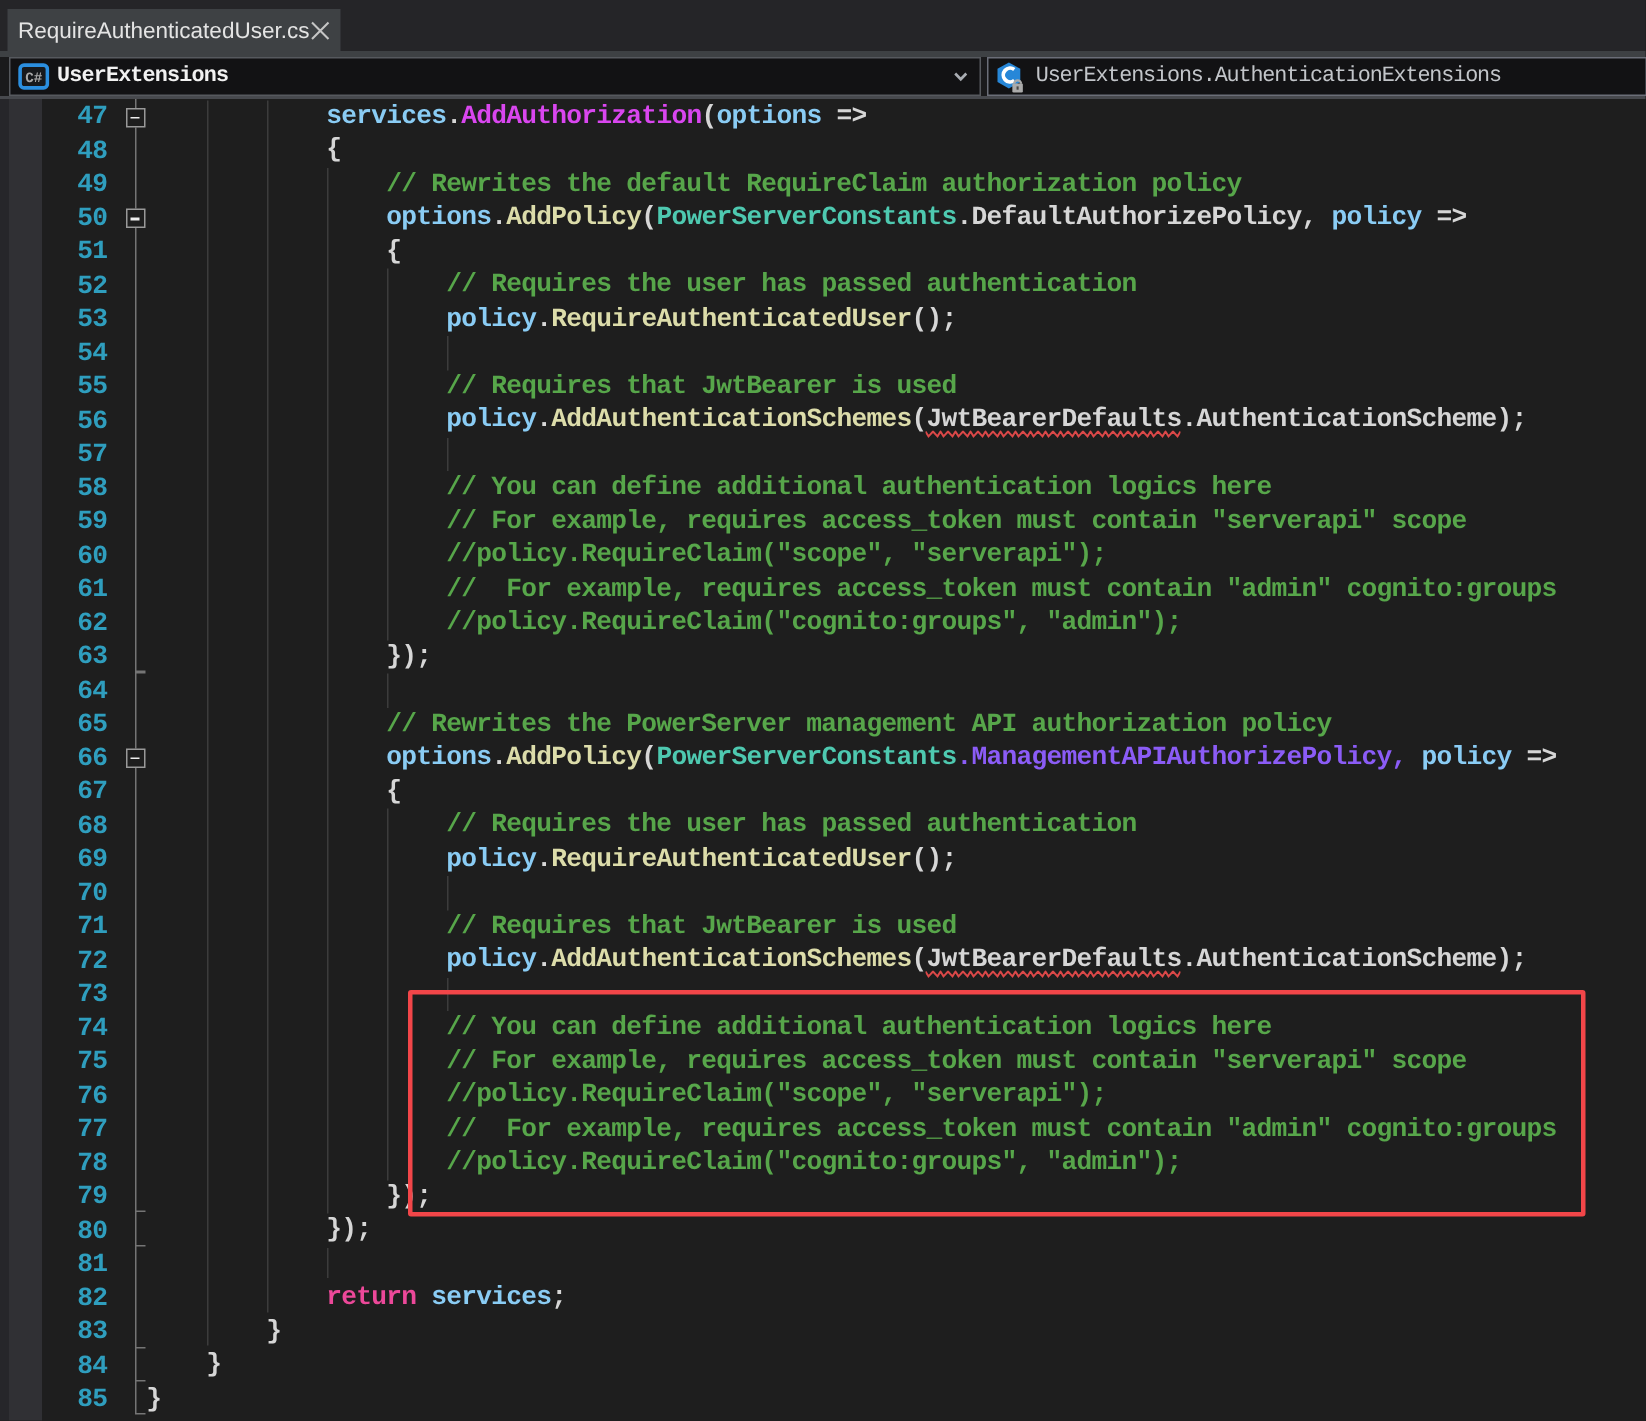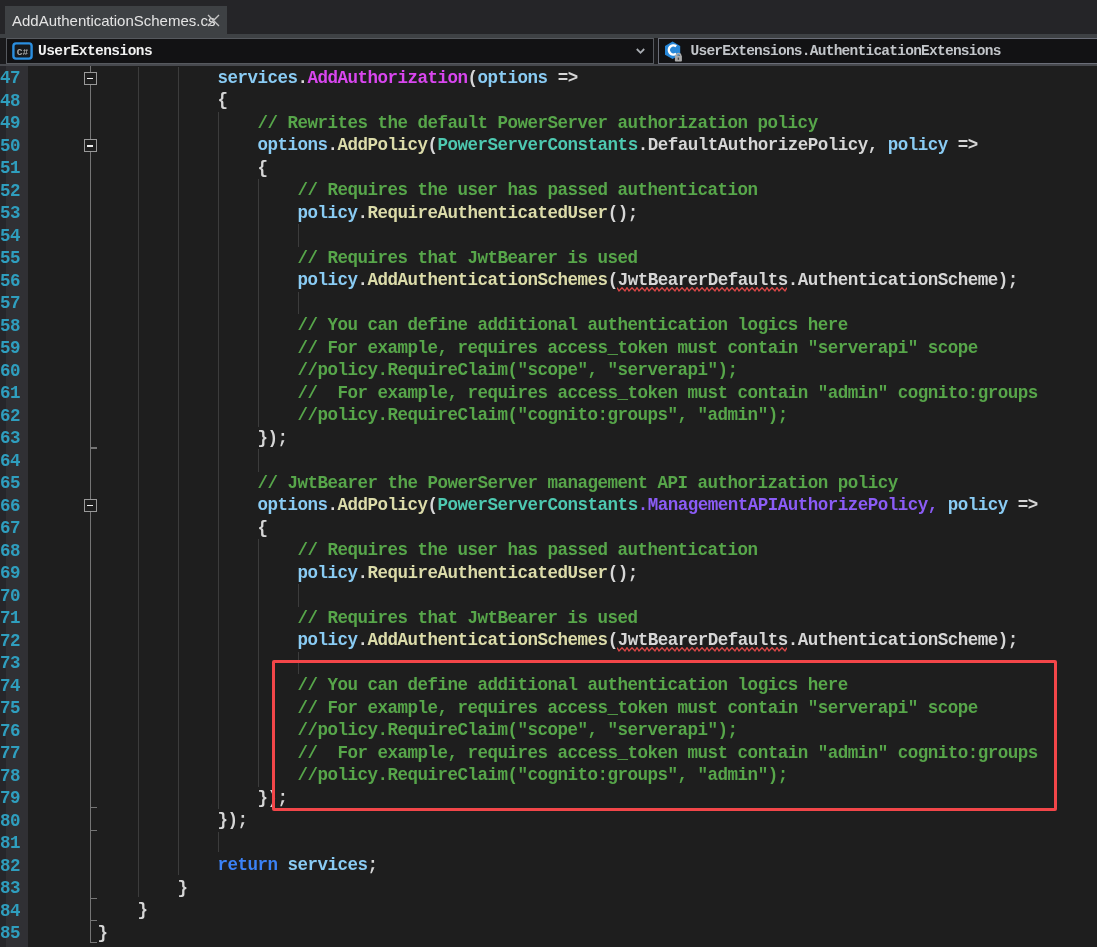--- a/index.html
+++ b/index.html
@@ -1,21 +1,21 @@
 <!DOCTYPE html>
 <html><head><meta charset="utf-8"><style>
 *{margin:0;padding:0;box-sizing:border-box}
 html,body{width:1097px;height:947px;background:#1e1e1e;overflow:hidden;font-family:"Liberation Sans",sans-serif}
 .abs{position:absolute}
 pre{font-family:"Liberation Mono",monospace;font-weight:700;font-size:17.5px;letter-spacing:-0.5px;line-height:22.5px;white-space:pre}
 </style></head>
 <body>
 
 <div class="abs" style="left:0;top:0;width:1097px;height:34px;background:#252528"></div>
-<div class="abs" style="left:5px;top:6px;width:222px;height:28px;background:#3e4144;color:#e4e4e4;font-size:15px;line-height:30px;padding-left:7px">AddAuthenticationSchemes.cs</div>
+<div class="abs" style="left:5px;top:6px;width:222px;height:28px;background:#3e4144;color:#e4e4e4;font-size:15px;line-height:30px;padding-left:7px">RequireAuthenticatedUser.cs</div>
 <svg class="abs" style="left:206.5px;top:14px" width="13" height="13" viewBox="0 0 13 13">
     <path d="M1 1 L12 12 M12 1 L1 12" stroke="#c5c5c5" stroke-width="1.4"></path>
   </svg>
 <div class="abs" style="left:0;top:34px;width:1097px;height:3.5px;background:#3e4144"></div>
 
 <div class="abs" style="left:0;top:37.5px;width:1097px;height:26.5px;background:#1a1a1c"></div>
 <div class="abs" style="left:6px;top:38px;width:648px;height:26px;background:#121214;border:1px solid #56595e"></div>
 <div class="abs" style="left:657.5px;top:38px;width:440px;height:26px;background:#121214;border:1px solid #6b6e78"></div>
 
 <svg class="abs" style="left:12px;top:42px" width="21" height="18" viewBox="0 0 21 18">
@@ -29,21 +29,21 @@
 
 <svg class="abs" style="left:664px;top:41px" width="21" height="22" viewBox="0 0 21 22">
  <path d="M8.6 0.6 L16.2 4.9 L16.2 13.7 L8.6 18 L1 13.7 L1 4.9 Z" fill="#2787d8"></path>
  <path d="M12.2 5.3 A4.6 4.6 0 1 0 12.2 12.7" fill="none" stroke="#ffffff" stroke-width="2.5"></path>
  <g>
       <path d="M12.1 14.9 a2.3 2.3 0 0 1 4.6 0" fill="none" stroke="#ababab" stroke-width="1.5"></path>
  <rect x="10.9" y="14.6" width="7" height="6" rx="0.8" fill="#ababab"></rect>
  <rect x="13.7" y="16.6" width="1.4" height="2.2" fill="#4a4a4a"></rect>
     </g>
 </svg>
-<div class="abs" style="left:690.5px;top:38px;width:400px;height:26px;line-height:26px;color:#c2c5c9;font-family:'Liberation Mono',monospace;font-weight:700;font-size:14.5px;letter-spacing:-0.75px">UserExtensions.AuthenticationExtensions</div>
+<div class="abs" style="left:690.5px;top:38px;width:400px;height:26px;line-height:26px;color:#c2c5c9;font-family:'Liberation Mono',monospace;font-weight:400;font-size:14.5px;letter-spacing:-0.75px">UserExtensions.AuthenticationExtensions</div>
 <div class="abs" style="left:0;top:64px;width:1097px;height:1.5px;background:#47494e"></div>
 
 <div class="abs" style="left:0;top:65.5px;width:6px;height:881.5px;background:#26262a"></div>
 <div class="abs" style="left:6px;top:65.5px;width:22px;height:881.5px;background:#303034"></div>
 
 <div class="abs" style="left:137.5px;top:66.9px;width:1px;height:830.5px;background:#3c3c3c"></div>
 <div class="abs" style="left:177.5px;top:66.9px;width:1px;height:808.0px;background:#3c3c3c"></div>
 <div class="abs" style="left:217.5px;top:111.9px;width:1px;height:697.5px;background:#3c3c3c"></div>
 <div class="abs" style="left:217.5px;top:831.9px;width:1px;height:20.5px;background:#3c3c3c"></div>
 <div class="abs" style="left:257.5px;top:179.4px;width:1px;height:247.5px;background:#3c3c3c"></div>
@@ -61,21 +61,21 @@
 <div class="abs" style="left:89.5px;top:897.6px;width:7px;height:1.4px;background:#757575"></div>
 <div class="abs" style="left:89.5px;top:920.0px;width:7px;height:1.4px;background:#757575"></div>
 <div class="abs" style="left:89.5px;top:941.6px;width:7px;height:1.4px;background:#757575"></div>
 <div class="abs" style="left:83.9px;top:71.7px;width:13px;height:13px;background:#1e1e1e;border:1.4px solid #999;box-sizing:border-box"></div>
 <div class="abs" style="left:87.4px;top:77.5px;width:6px;height:1.6px;background:#eee"></div>
 <div class="abs" style="left:83.9px;top:139.2px;width:13px;height:13px;background:#1e1e1e;border:1.4px solid #999;box-sizing:border-box"></div>
 <div class="abs" style="left:87.4px;top:145.0px;width:6px;height:1.6px;background:#eee"></div>
 <div class="abs" style="left:83.9px;top:499.1px;width:13px;height:13px;background:#1e1e1e;border:1.4px solid #999;box-sizing:border-box"></div>
 <div class="abs" style="left:87.4px;top:504.9px;width:6px;height:1.6px;background:#eee"></div>
 
-<pre class="abs" style="left:0;top:67.4px;width:71.5px;color:#2f9ebe">47
+<pre class="abs" style="left:0;top:67.4px;width:71.5px;text-align:right;color:#2f9ebe">47
 48
 49
 50
 51
 52
 53
 54
 55
 56
 57
@@ -103,54 +103,54 @@
 79
 80
 81
 82
 83
 84
 85</pre>
 
 <pre class="abs" style="left:97.5px;top:66.9px;color:#d6d6d6">            <span style="color:#8accf4">services</span><span style="color:#d6d6d6">.</span><span style="color:#d946ef">AddAuthorization</span><span style="color:#d6d6d6">(</span><span style="color:#8accf4">options</span><span style="color:#d6d6d6"> =&gt;</span>
             <span style="color:#d6d6d6">{</span>
-                <span style="color:#57a64a">// Rewrites the default PowerServer authorization policy</span>
+                <span style="color:#57a64a">// Rewrites the default RequireClaim authorization policy</span>
                 <span style="color:#8accf4">options</span><span style="color:#d6d6d6">.</span><span style="color:#dcdcaa">AddPolicy</span><span style="color:#d6d6d6">(</span><span style="color:#4ec9b0">PowerServerConstants</span><span style="color:#d6d6d6">.DefaultAuthorizePolicy, </span><span style="color:#8accf4">policy</span><span style="color:#d6d6d6"> =&gt;</span>
                 <span style="color:#d6d6d6">{</span>
                     <span style="color:#57a64a">// Requires the user has passed authentication</span>
                     <span style="color:#8accf4">policy</span><span style="color:#d6d6d6">.</span><span style="color:#dcdcaa">RequireAuthenticatedUser</span><span style="color:#d6d6d6">();</span>
 
                     <span style="color:#57a64a">// Requires that JwtBearer is used</span>
                     <span style="color:#8accf4">policy</span><span style="color:#d6d6d6">.</span><span style="color:#dcdcaa">AddAuthenticationSchemes</span><span style="color:#d6d6d6">(JwtBearerDefaults.AuthenticationScheme);</span>
 
                     <span style="color:#57a64a">// You can define additional authentication logics here</span>
                     <span style="color:#57a64a">// For example, requires access_token must contain "serverapi" scope</span>
                     <span style="color:#57a64a">//policy.RequireClaim("scope", "serverapi");</span>
                     <span style="color:#57a64a">//  For example, requires access_token must contain "admin" cognito:groups</span>
                     <span style="color:#57a64a">//policy.RequireClaim("cognito:groups", "admin");</span>
                 <span style="color:#d6d6d6">});</span>
 
-                <span style="color:#57a64a">// JwtBearer the PowerServer management API authorization policy</span>
+                <span style="color:#57a64a">// Rewrites the PowerServer management API authorization policy</span>
                 <span style="color:#8accf4">options</span><span style="color:#d6d6d6">.</span><span style="color:#dcdcaa">AddPolicy</span><span style="color:#d6d6d6">(</span><span style="color:#4ec9b0">PowerServerConstants</span><span style="color:#8b5cf6">.ManagementAPIAuthorizePolicy, </span><span style="color:#8accf4">policy</span><span style="color:#d6d6d6"> =&gt;</span>
                 <span style="color:#d6d6d6">{</span>
                     <span style="color:#57a64a">// Requires the user has passed authentication</span>
                     <span style="color:#8accf4">policy</span><span style="color:#d6d6d6">.</span><span style="color:#dcdcaa">RequireAuthenticatedUser</span><span style="color:#d6d6d6">();</span>
 
                     <span style="color:#57a64a">// Requires that JwtBearer is used</span>
                     <span style="color:#8accf4">policy</span><span style="color:#d6d6d6">.</span><span style="color:#dcdcaa">AddAuthenticationSchemes</span><span style="color:#d6d6d6">(JwtBearerDefaults.AuthenticationScheme);</span>
 
                     <span style="color:#57a64a">// You can define additional authentication logics here</span>
                     <span style="color:#57a64a">// For example, requires access_token must contain "serverapi" scope</span>
                     <span style="color:#57a64a">//policy.RequireClaim("scope", "serverapi");</span>
                     <span style="color:#57a64a">//  For example, requires access_token must contain "admin" cognito:groups</span>
                     <span style="color:#57a64a">//policy.RequireClaim("cognito:groups", "admin");</span>
                 <span style="color:#d6d6d6">});</span>
             <span style="color:#d6d6d6">});</span>
 
-            <span style="color:#3b82f6">return</span> <span style="color:#8accf4">services</span><span style="color:#d6d6d6">;</span>
+            <span style="color:#ec4899">return</span> <span style="color:#8accf4">services</span><span style="color:#d6d6d6">;</span>
         <span style="color:#d6d6d6">}</span>
     <span style="color:#d6d6d6">}</span>
 <span style="color:#d6d6d6">}</span></pre>
 <svg class="abs" style="left:617px;top:286.7px" width="170" height="6" viewBox="0 0 170 6">
     <polyline points="0,0.7 2,3.9 5,0.7 8,3.9 10,0.7 12,3.9 15,0.7 18,3.9 20,0.7 22,3.9 25,0.7 28,3.9 30,0.7 32,3.9 35,0.7 38,3.9 40,0.7 42,3.9 45,0.7 48,3.9 50,0.7 52,3.9 55,0.7 58,3.9 60,0.7 62,3.9 65,0.7 68,3.9 70,0.7 72,3.9 75,0.7 78,3.9 80,0.7 82,3.9 85,0.7 88,3.9 90,0.7 92,3.9 95,0.7 98,3.9 100,0.7 102,3.9 105,0.7 108,3.9 110,0.7 112,3.9 115,0.7 118,3.9 120,0.7 122,3.9 125,0.7 128,3.9 130,0.7 132,3.9 135,0.7 138,3.9 140,0.7 142,3.9 145,0.7 148,3.9 150,0.7 152,3.9 155,0.7 158,3.9 160,0.7 162,3.9 165,0.7 168,3.9 170,0.7" fill="none" stroke="#db4848" stroke-width="1.3"></polyline>
   </svg>
 <svg class="abs" style="left:617px;top:646.7px" width="170" height="6" viewBox="0 0 170 6">
     <polyline points="0,0.7 2,3.9 5,0.7 8,3.9 10,0.7 12,3.9 15,0.7 18,3.9 20,0.7 22,3.9 25,0.7 28,3.9 30,0.7 32,3.9 35,0.7 38,3.9 40,0.7 42,3.9 45,0.7 48,3.9 50,0.7 52,3.9 55,0.7 58,3.9 60,0.7 62,3.9 65,0.7 68,3.9 70,0.7 72,3.9 75,0.7 78,3.9 80,0.7 82,3.9 85,0.7 88,3.9 90,0.7 92,3.9 95,0.7 98,3.9 100,0.7 102,3.9 105,0.7 108,3.9 110,0.7 112,3.9 115,0.7 118,3.9 120,0.7 122,3.9 125,0.7 128,3.9 130,0.7 132,3.9 135,0.7 138,3.9 140,0.7 142,3.9 145,0.7 148,3.9 150,0.7 152,3.9 155,0.7 158,3.9 160,0.7 162,3.9 165,0.7 168,3.9 170,0.7" fill="none" stroke="#db4848" stroke-width="1.3"></polyline>
   </svg>
 

